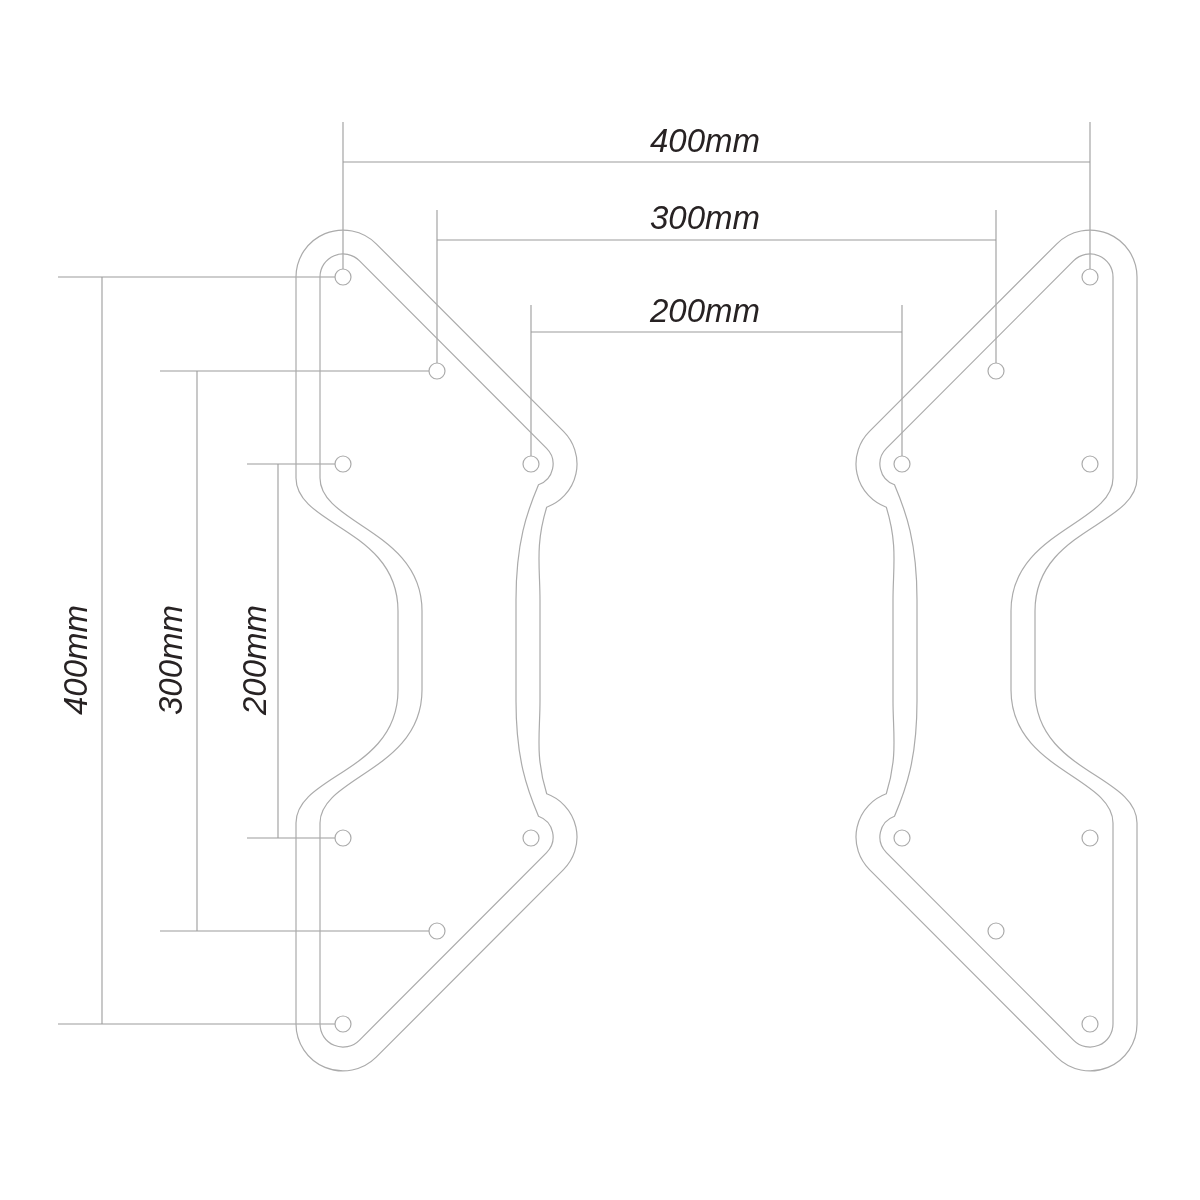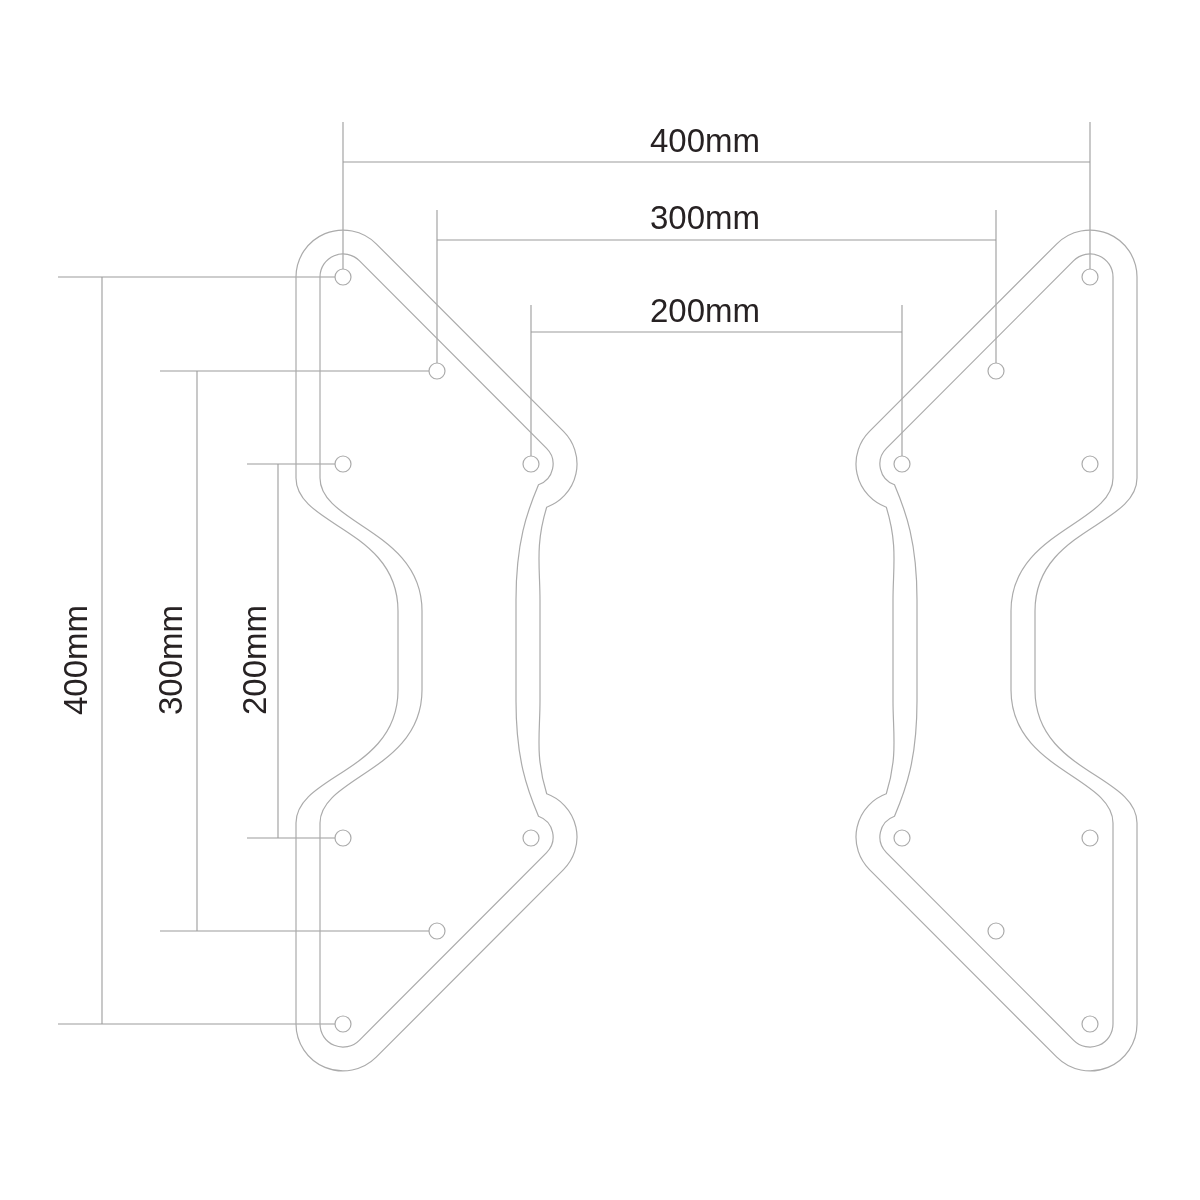--- a/index.html
+++ b/index.html
@@ -9,20 +9,21 @@
     --text:#272223;
     --hole-fill:#ffffff;
   }
   html,body{margin:0;padding:0;background:var(--bg);}
   .stage{
     position:relative;
     width:1200px;height:1200px;
     background:var(--bg);
     overflow:hidden;
     font-family:"Liberation Sans", sans-serif;
+    font-style:italic;
   }
   svg{display:block;}
   .plate path{
     fill:none;
     stroke:var(--outline);
     stroke-width:1.2;
   }
   #dim-lines line{
     stroke:var(--dim);
     stroke-width:1.1;

